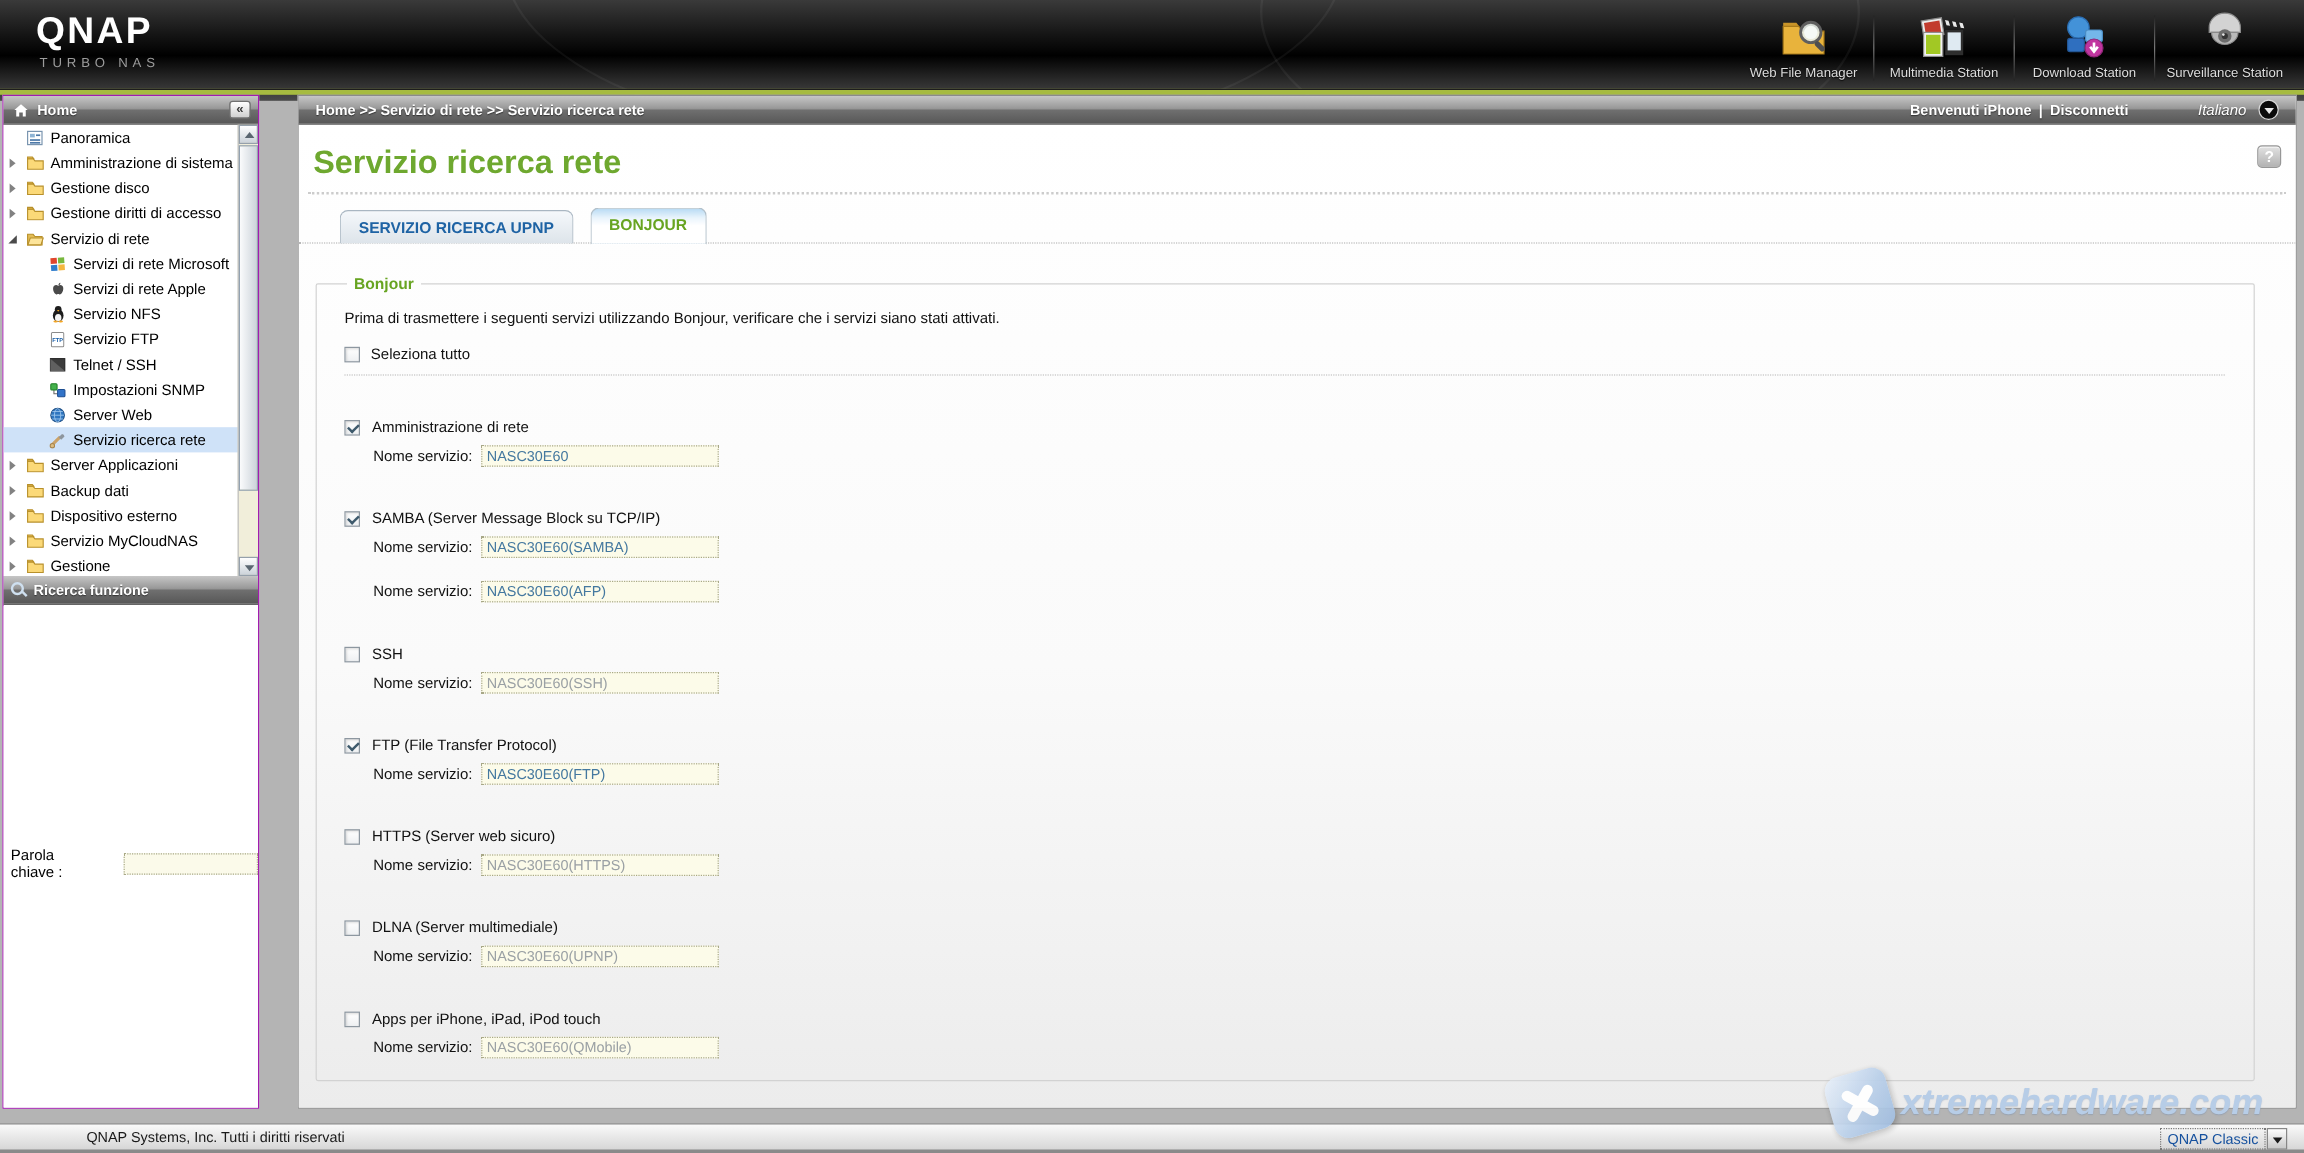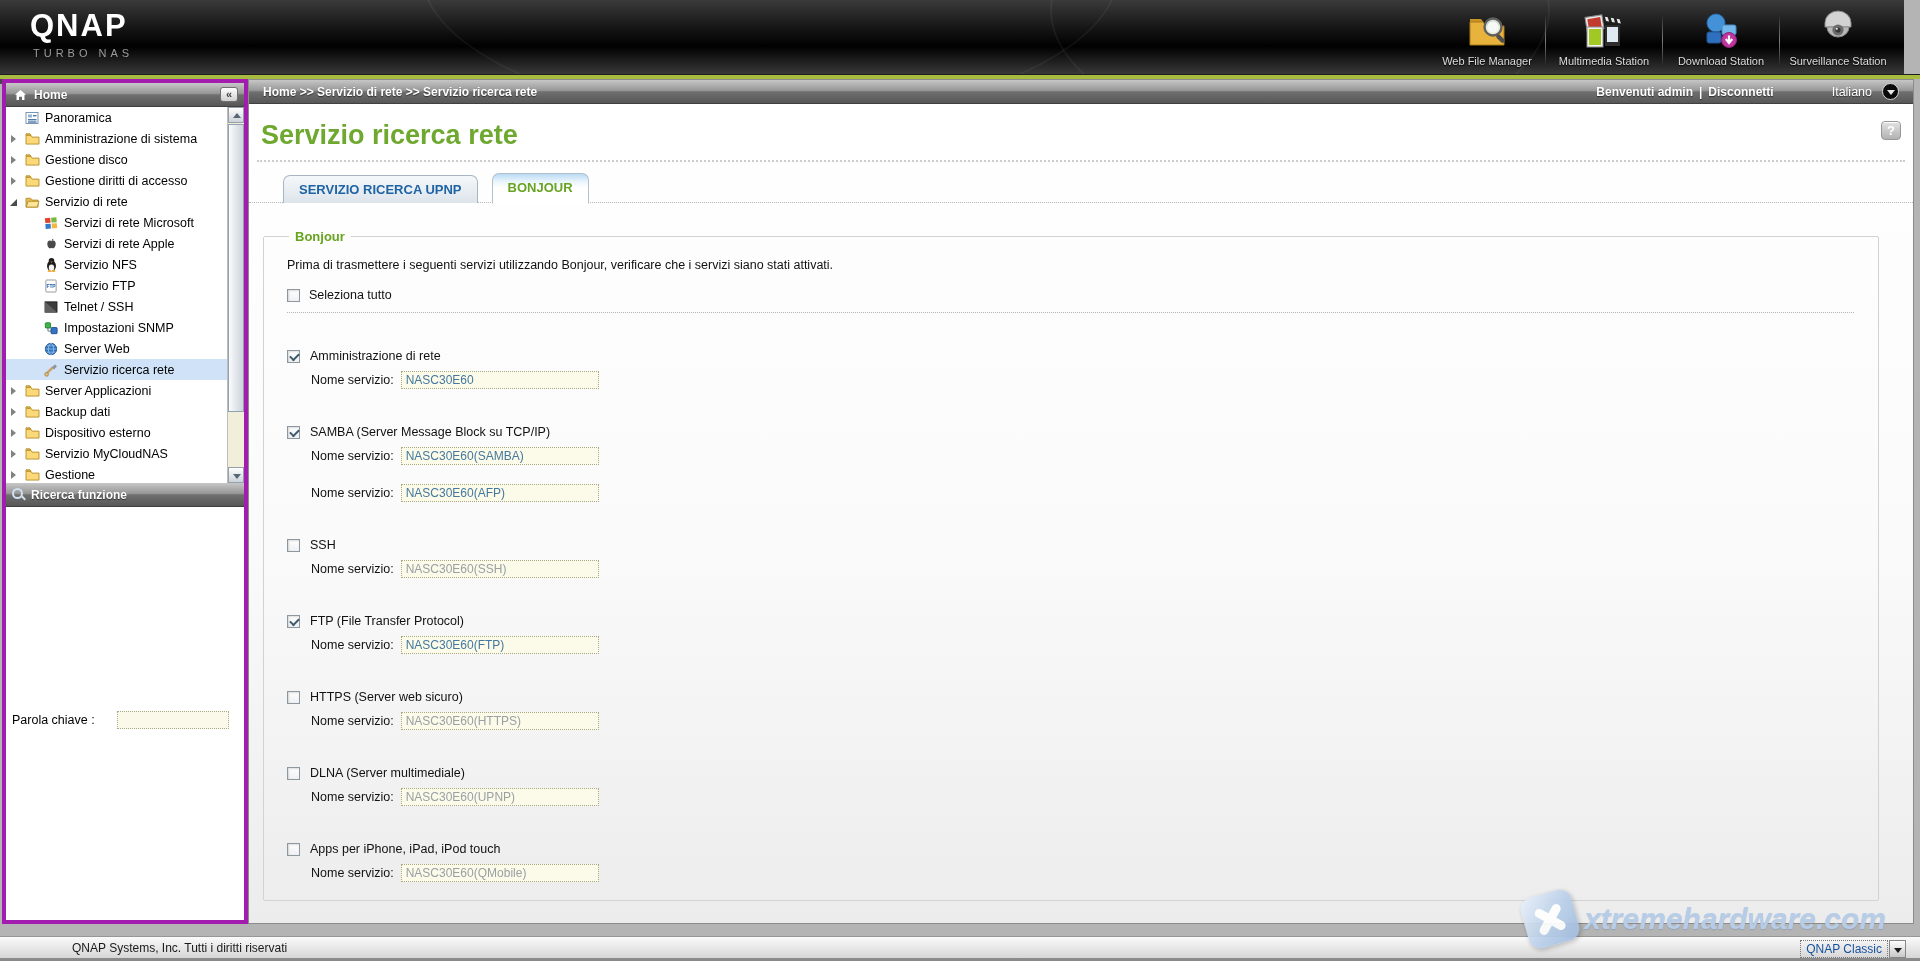--- a/index.html
+++ b/index.html
@@ -6,21 +6,21 @@
   html,body { margin:0; padding:0; }
   body {
     width:1920px; height:961px; position:relative; overflow:hidden;
     background:#b4b4b4;
     font-family:"Liberation Sans","DejaVu Sans",sans-serif;
     -webkit-font-smoothing:antialiased;
   }
 
   
   #app-header{
-    position:absolute; top:0; left:0; right:16px; height:84px;
+    position:absolute; top:0; left:0; right:0; height:84px;
     background:linear-gradient(180deg,#3a3a3a 0%,#141414 35%,#000 55%,#2e2e2e 82%,#4a4a4a 100%);
     overflow:hidden;
   }
   #app-header .swirl{
     position:absolute; border:2px solid rgba(255,255,255,0.05); border-radius:50%;
   }
   .logo{ position:absolute; left:30px; top:8px; color:#fff; font-size:31px; font-weight:bold; letter-spacing:2px; }
   .tagline{ position:absolute; left:33px; top:47px; color:#9c9c9c; font-size:11px; letter-spacing:4px; }
   .stations{ position:absolute; right:8px; top:2px; height:70px; display:flex; align-items:flex-end; }
   .station{ width:116px; display:flex; flex-direction:column; align-items:center; gap:1px; padding-bottom:5px; cursor:pointer; }
@@ -32,22 +32,22 @@
   
   .panel-hd{
     height:24px; display:flex; align-items:center; gap:6px; padding:0 6px;
     background:linear-gradient(180deg,#c6c6c6 0%,#989898 45%,#6f6f6f 52%,#575757 100%);
     border-bottom:1px solid #404040;
     color:#fff; font-weight:bold; font-size:12px; text-shadow:0 1px 1px rgba(0,0,0,.55);
   }
 
   
   #sidebar{
-    position:absolute; left:2px; top:79px; width:246px; bottom:37px;
-    background:#fff; border:4px solid #a21caf;
+    position:absolute; left:2px; top:79px; width:214px; bottom:37px;
+    background:#fff; border:1px solid #a21caf;
   }
   .collapse-btn{
     margin-left:auto; width:18px; height:15px; border:1px solid #707070; border-radius:3px;
     background:linear-gradient(#ffffff,#cfcfcf); color:#3d3d3d; font-size:11px; font-weight:bold;
     line-height:13px; text-align:center; text-shadow:none; cursor:pointer;
   }
   .collapse-btn::before{ content:"\00ab"; }
   #tree{ position:absolute; top:24px; left:0; right:0; height:376px; overflow:hidden; background:#fff; }
   .tree-row{ height:21px; display:flex; align-items:center; gap:5px; padding-left:4px; font-size:12.5px; color:#000; cursor:pointer; white-space:nowrap; }
   .tree-row.selected{ background:#cfe2f8; }
@@ -78,21 +78,21 @@
   .search-glyph::after{ content:""; position:absolute; left:9px; top:9px; width:5px; height:2px; background:#cfe0f0; transform:rotate(45deg); }
 
   
   #content{
     position:absolute; left:248px; right:6px; top:79px; bottom:37px;
     background:#fbfbfb; border:1px solid #8b8b8b;
   }
   #breadcrumb-bar{ padding:0 14px; }
   .bc-right{ margin-left:auto; display:flex; align-items:center; }
   .bc-sep{ margin:0 6px; }
-  .lang{ font-weight:normal; font-size:12.5px; margin-left:58px; margin-right:10px; }
+  .lang{ font-weight:normal; font-size:12.5px; margin-left:58px; margin-right:10px;font-style:italic; }
   .lang-arrow{ width:17px; height:17px; border-radius:50%; background:#0a0a0a; border:1px solid #d8d8d8; position:relative; cursor:pointer; flex:none; }
   .lang-arrow::before{ content:""; position:absolute; left:4px; top:6px; border-left:4px solid transparent; border-right:4px solid transparent; border-top:5px solid #e8e8e8; }
 
   #content-body{ position:absolute; top:24px; left:0; right:0; bottom:0; overflow:hidden;
     background:linear-gradient(180deg,#ffffff 0%,#fafafa 55%,#ececec 100%); }
   .help-btn{ position:absolute; top:17px; right:12px; width:20px; height:19px; border-radius:4px;
     background:linear-gradient(#e2e2e2,#b2b2b2); border:1px solid #979797; box-shadow:inset 0 1px 0 #fff;
     color:#fff; font-weight:bold; font-size:13px; line-height:18px; text-align:center; cursor:pointer; }
   .page-title{ margin:16px 0 0 12px; font-size:27px; font-weight:bold; color:#6ea82f; }
   .title-dots{ margin:9px 8px 0 8px; border-bottom:2px dotted #cccccc; }
@@ -430,21 +430,21 @@
   <div id="search-area">
     <span>Parola chiave :</span>
     <input class="keyword-input" value="" style="">
   </div>
 </div>
 
 <div id="content">
   <div id="breadcrumb-bar" class="panel-hd">
     <span>Home &gt;&gt; Servizio di rete &gt;&gt; Servizio ricerca rete</span>
     <span class="bc-right">
-      <span>Benvenuti admin</span>
+      <span>Benvenuti iPhone</span>
       <span class="bc-sep">|</span>
       <span style="cursor:pointer;">Disconnetti</span>
       <span class="lang">Italiano</span>
       <span class="lang-arrow"></span>
     </span>
   </div>
 
   <div id="content-body">
     <div class="help-btn">?</div>
 

